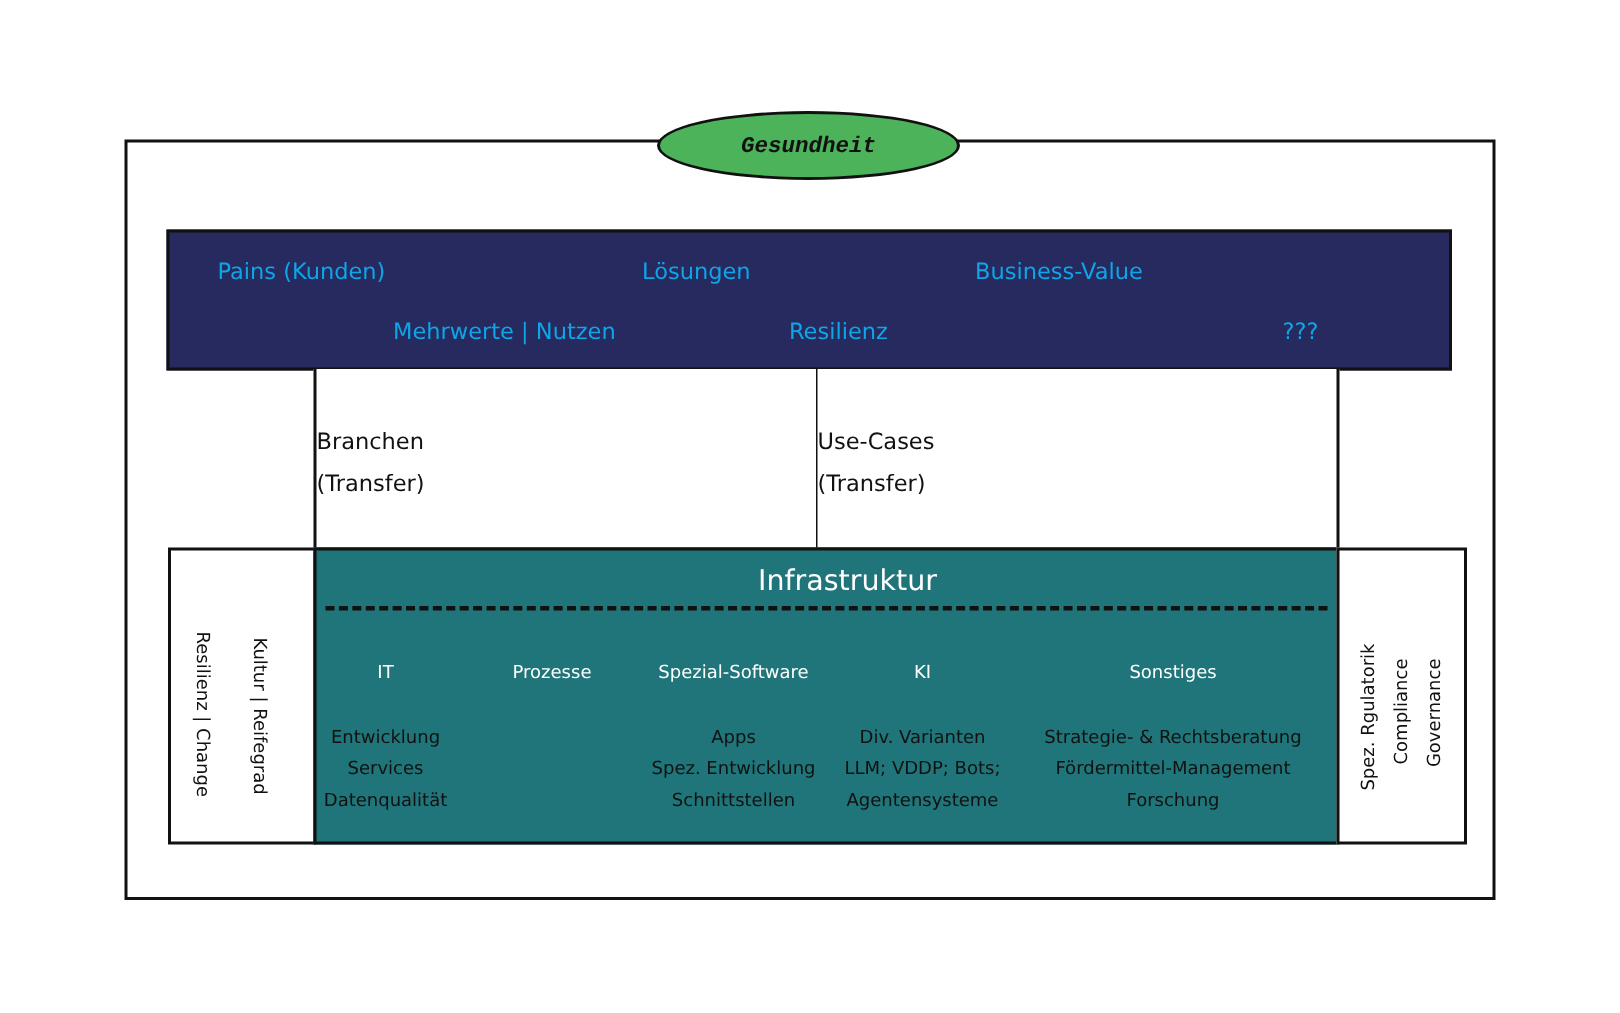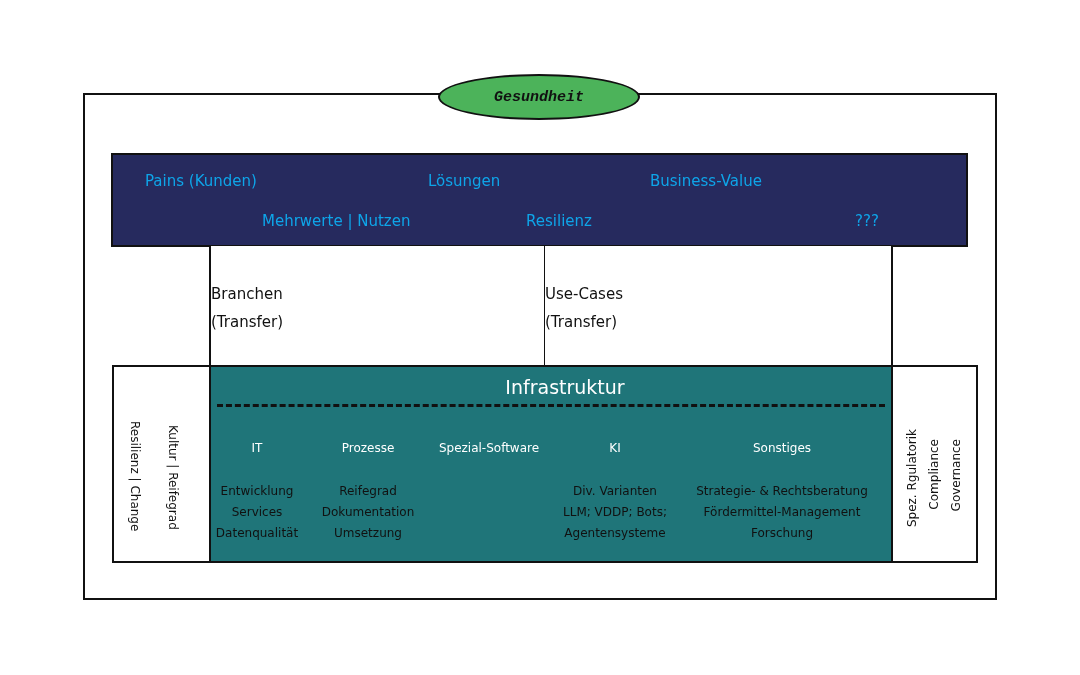--- a/index.html
+++ b/index.html
@@ -64,28 +64,28 @@
   <div class="col" style="left:46px;">
     <div class="col-head">IT</div>
     <div class="col-items">
         <div>Entwicklung</div>
         <div>Services</div>
         <div>Datenqualität</div>
       </div>
   </div>
   <div class="col" style="left:157px;">
     <div class="col-head">Prozesse</div>
-    <div class="col-items">
-        <div>Reifegrad</div>
-        <div>Dokumentation</div>
-        <div>Umsetzung</div>
-      </div>
   </div>
   <div class="col" style="left:278px;">
     <div class="col-head">Spezial-Software</div>
+    <div class="col-items">
+        <div>Apps</div>
+        <div>Spez. Entwicklung</div>
+        <div>Schnittstellen</div>
+      </div>
   </div>
   <div class="col" style="left:404px;">
     <div class="col-head">KI</div>
     <div class="col-items">
         <div>Div. Varianten</div>
         <div>LLM; VDDP; Bots;</div>
         <div>Agentensysteme</div>
       </div>
   </div>
   <div class="col" style="left:571px;">

